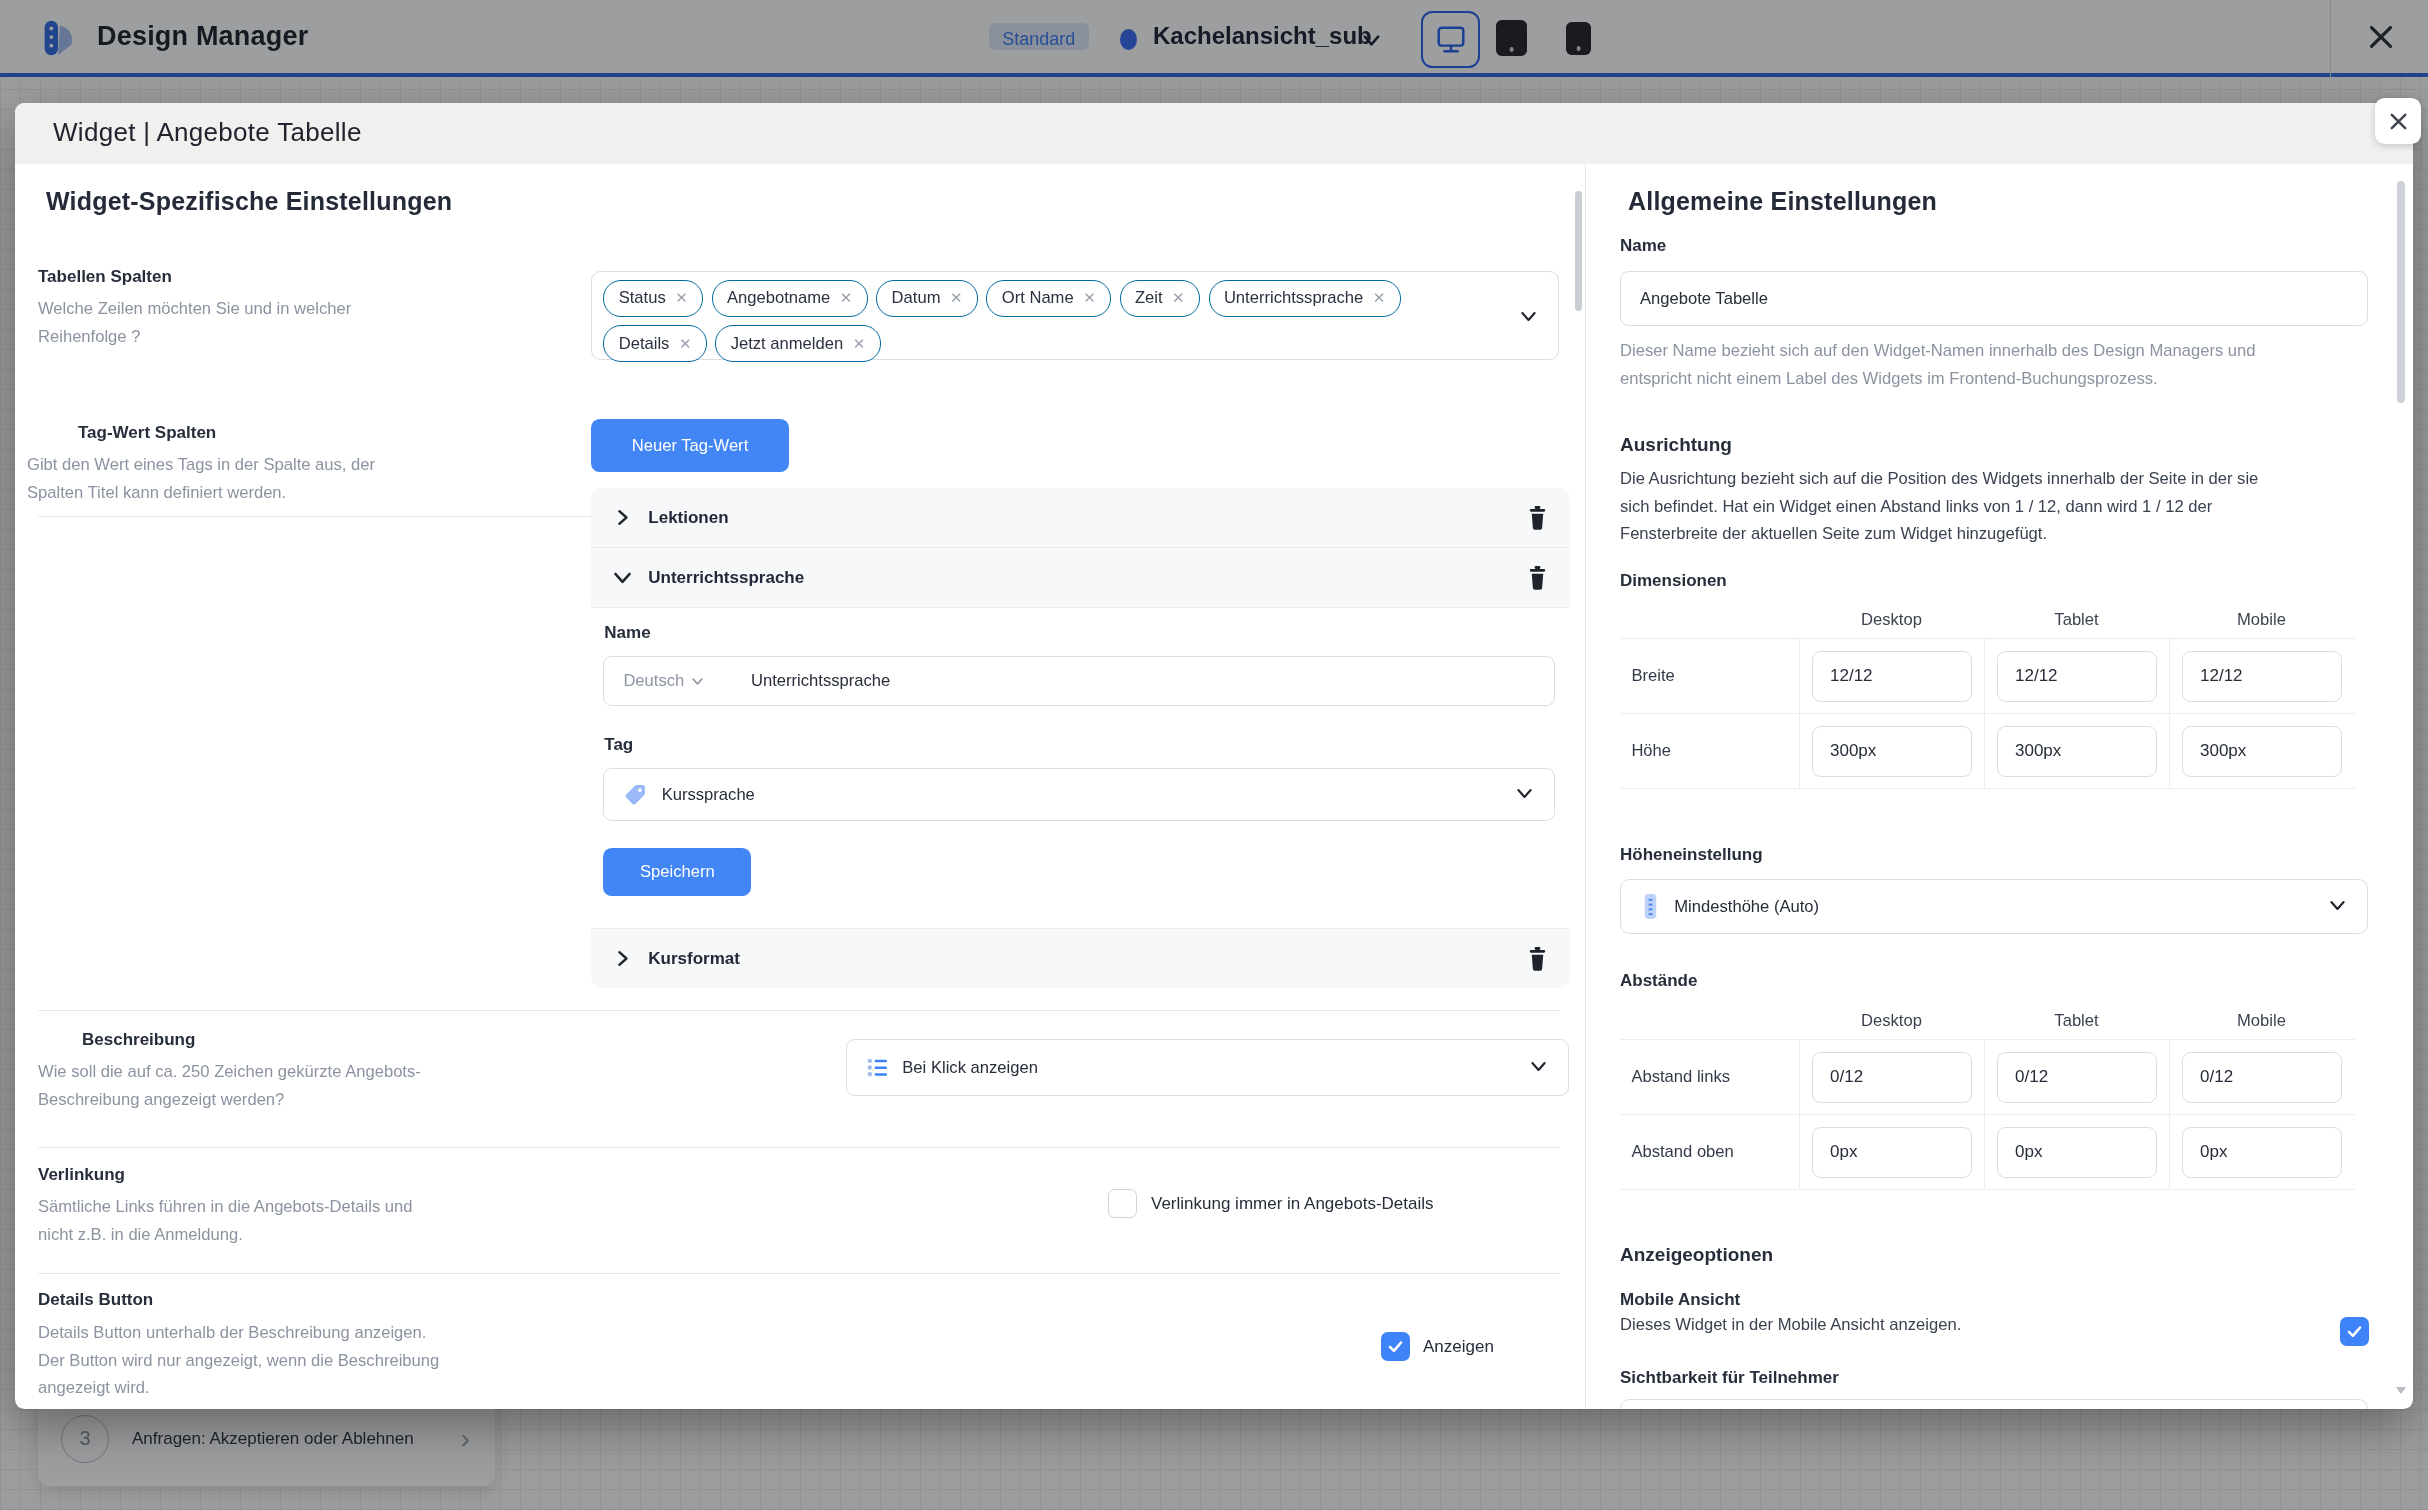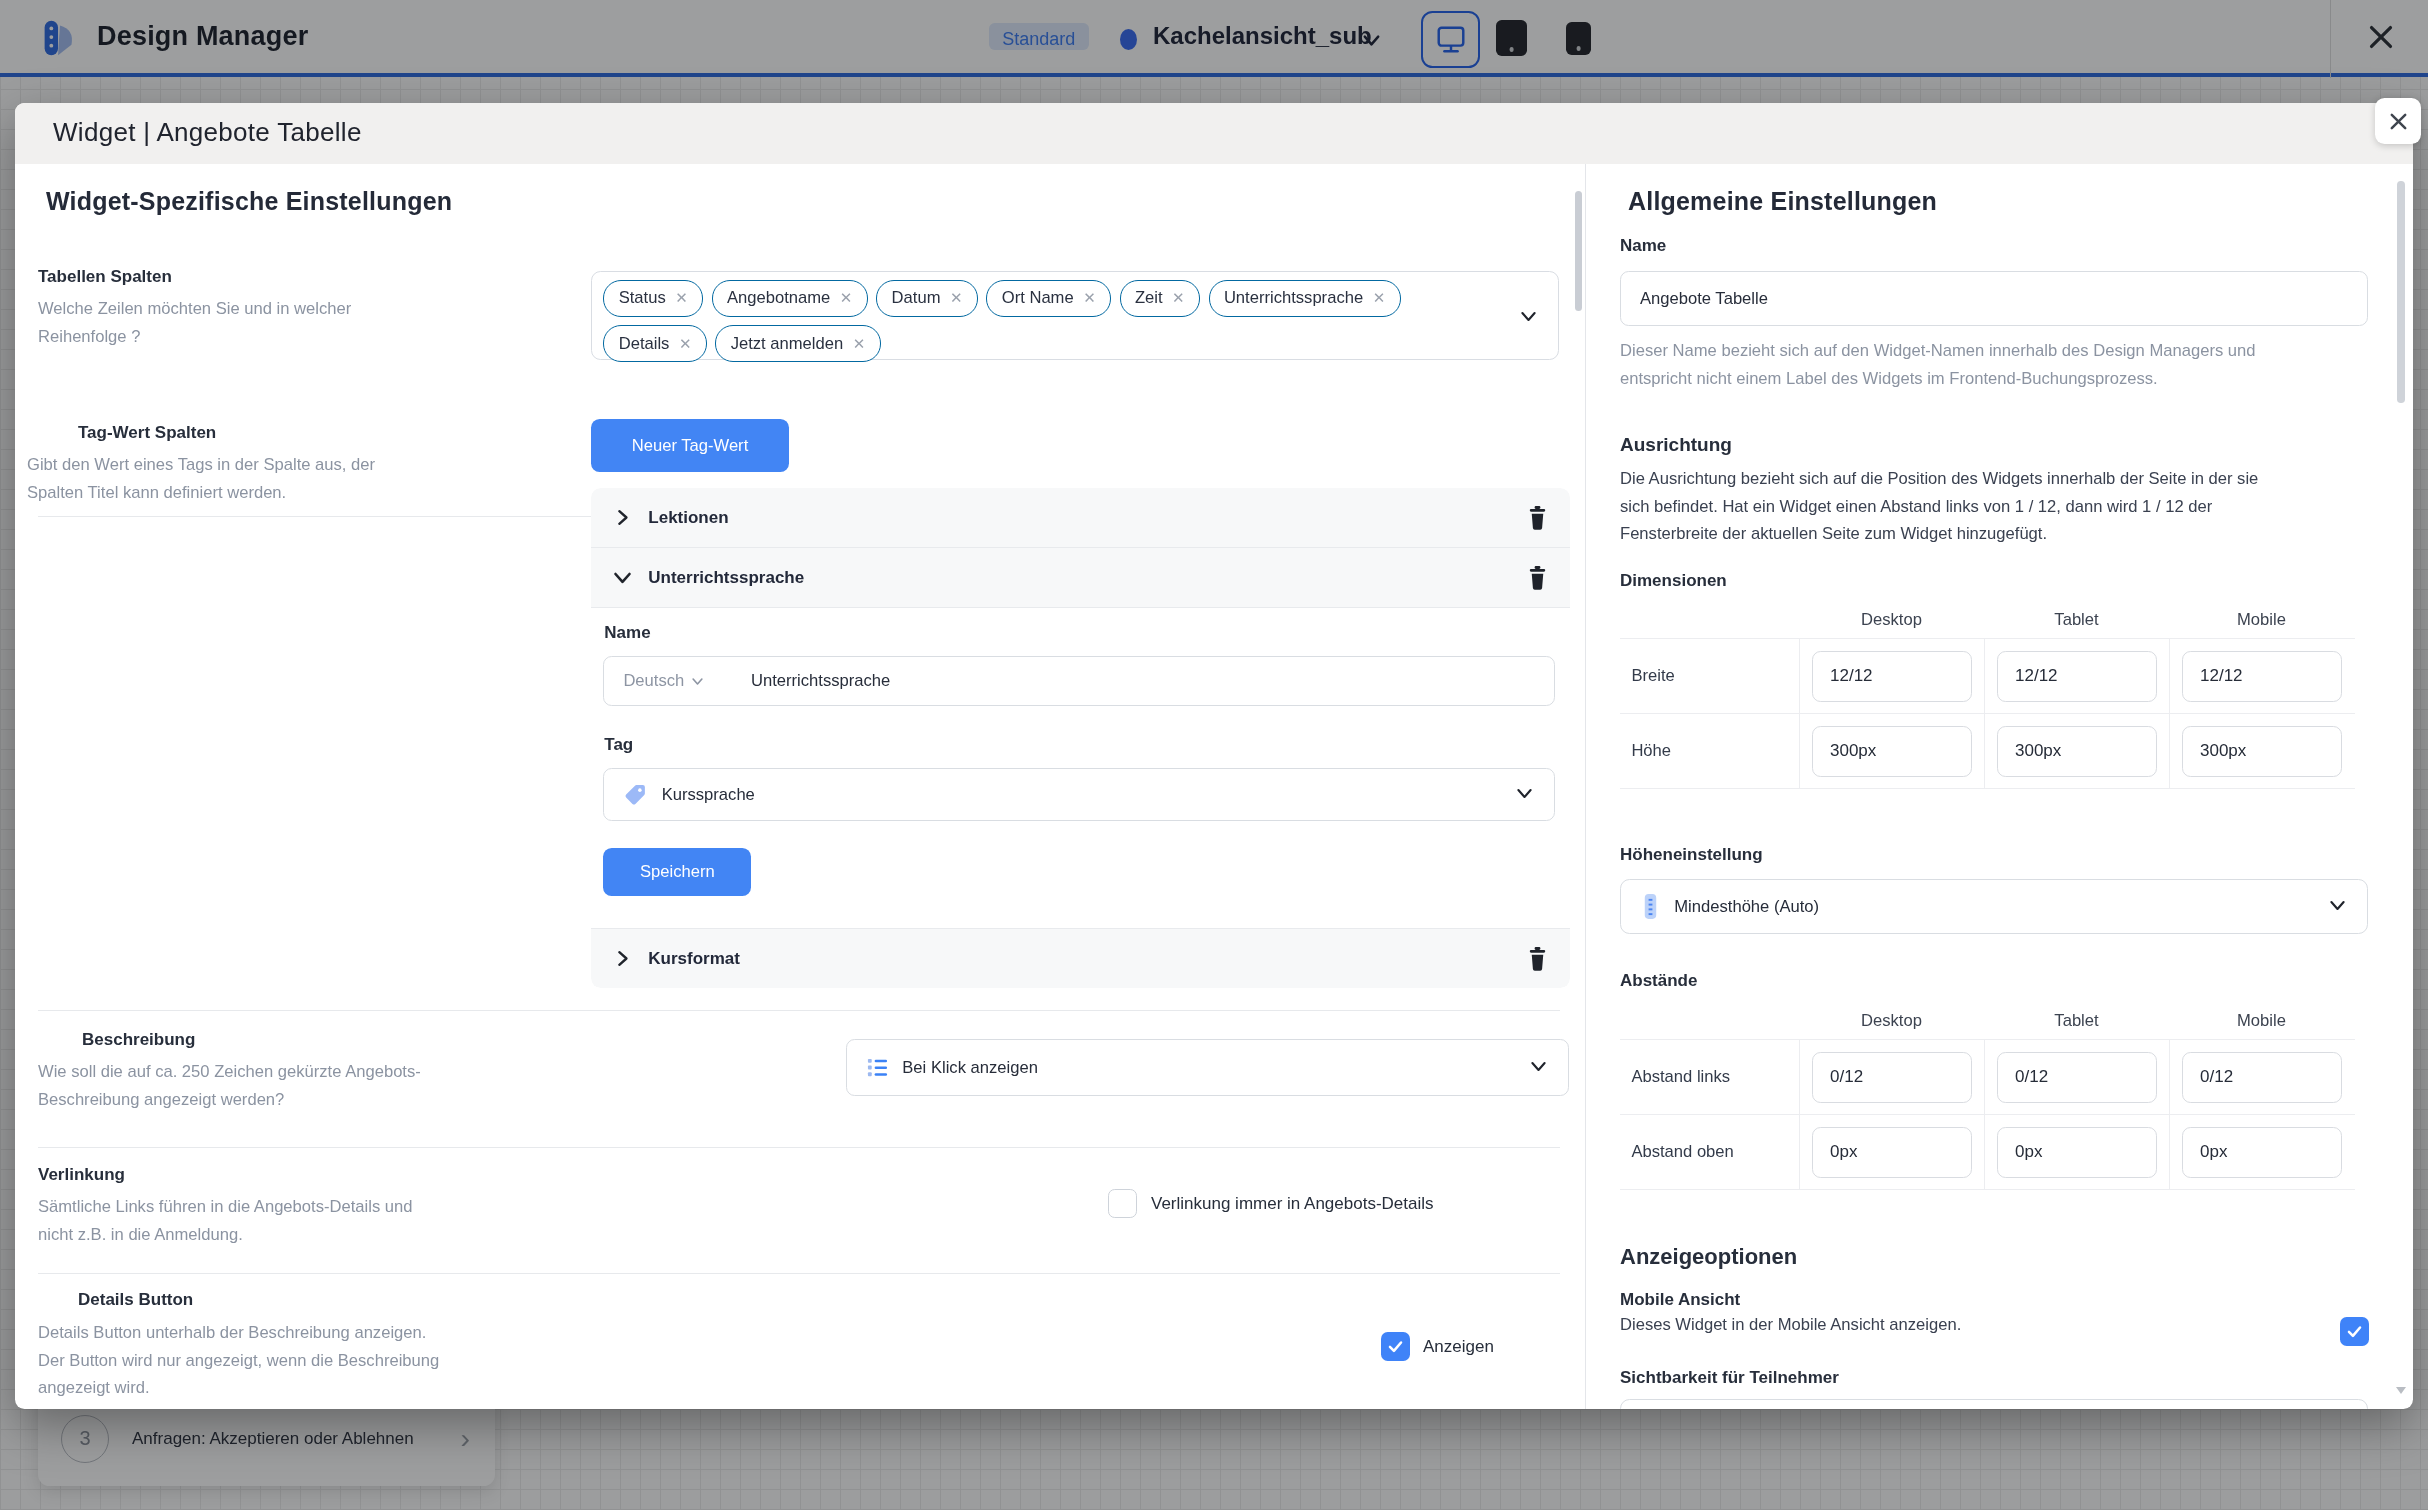--- a/index.html
+++ b/index.html
@@ -303,21 +303,21 @@
         </span>
       </div>
       <div class="divider" style="top:983px;"></div>
 
       <h3 class="lbl" style="left:23px;top:1001px;">Verlinkung</h3>
       <p class="desc" style="left:23px;top:1029px;width:404px;">Sämtliche Links führen in die Angebots-Details und nicht z.B. in die Anmeldung.</p>
       <div class="cb unchecked" style="left:1093px;top:1025px;"></div>
       <span class="cb-label" style="left:1136px;top:1030px;">Verlinkung immer in Angebots-Details</span>
       <div class="divider" style="top:1109px;"></div>
 
-      <h3 class="lbl" style="left:23px;top:1126px;margin-left:40px;">Details Button</h3>
+      <h3 class="lbl" style="left:23px;top:1126px;">Details Button</h3>
       <p class="desc" style="left:23px;top:1155px;width:409px;">Details Button unterhalb der Beschreibung anzeigen. Der Button wird nur angezeigt, wenn die Beschreibung angezeigt wird.</p>
       <div class="cb checked" style="left:1366px;top:1168px;">
         <svg width="19" height="19" viewBox="0 0 24 24">
             <polyline points="5,12.5 10,17.5 19,7" fill="none" stroke="#ffffff" stroke-width="3.2" stroke-linecap="round" stroke-linejoin="round"></polyline>
           </svg>
       </div>
       <span class="cb-label" style="left:1408px;top:1173px;">Anzeigen</span>
 
       <div class="sb-thumb" style="left:1560px;top:27px;width:6.7px;height:120px;"></div>
     </div>
@@ -412,21 +412,21 @@
             </div>
           <div class="dim-cell">
               <input class="dim-input" value="0px" style="">
             </div>
           <div class="dim-cell">
               <input class="dim-input" value="0px" style="">
             </div>
         </div>
       </div>
 
-      <h3 class="lbl" style="left:34px;top:1080px;font-size:22px;">Anzeigeoptionen</h3>
+      <h3 class="lbl" style="left:34px;top:1080px;font-size:19px;">Anzeigeoptionen</h3>
       <h3 class="lbl" style="left:34px;top:1126px;">Mobile Ansicht</h3>
       <p class="desc-dark" style="left:34px;top:1147px;width:571px;">Dieses Widget in der Mobile Ansicht anzeigen.</p>
       <div class="cb checked" style="left:754px;top:1153px;">
         <svg width="19" height="19" viewBox="0 0 24 24">
             <polyline points="5,12.5 10,17.5 19,7" fill="none" stroke="#ffffff" stroke-width="3.2" stroke-linecap="round" stroke-linejoin="round"></polyline>
           </svg>
       </div>
       <h3 class="lbl" style="left:34px;top:1204px;">Sichtbarkeit für Teilnehmer</h3>
       <div class="select-like" style="left:34px;top:1235px;width:748px;height:55px;border-radius:9.5px;"></div>
 

